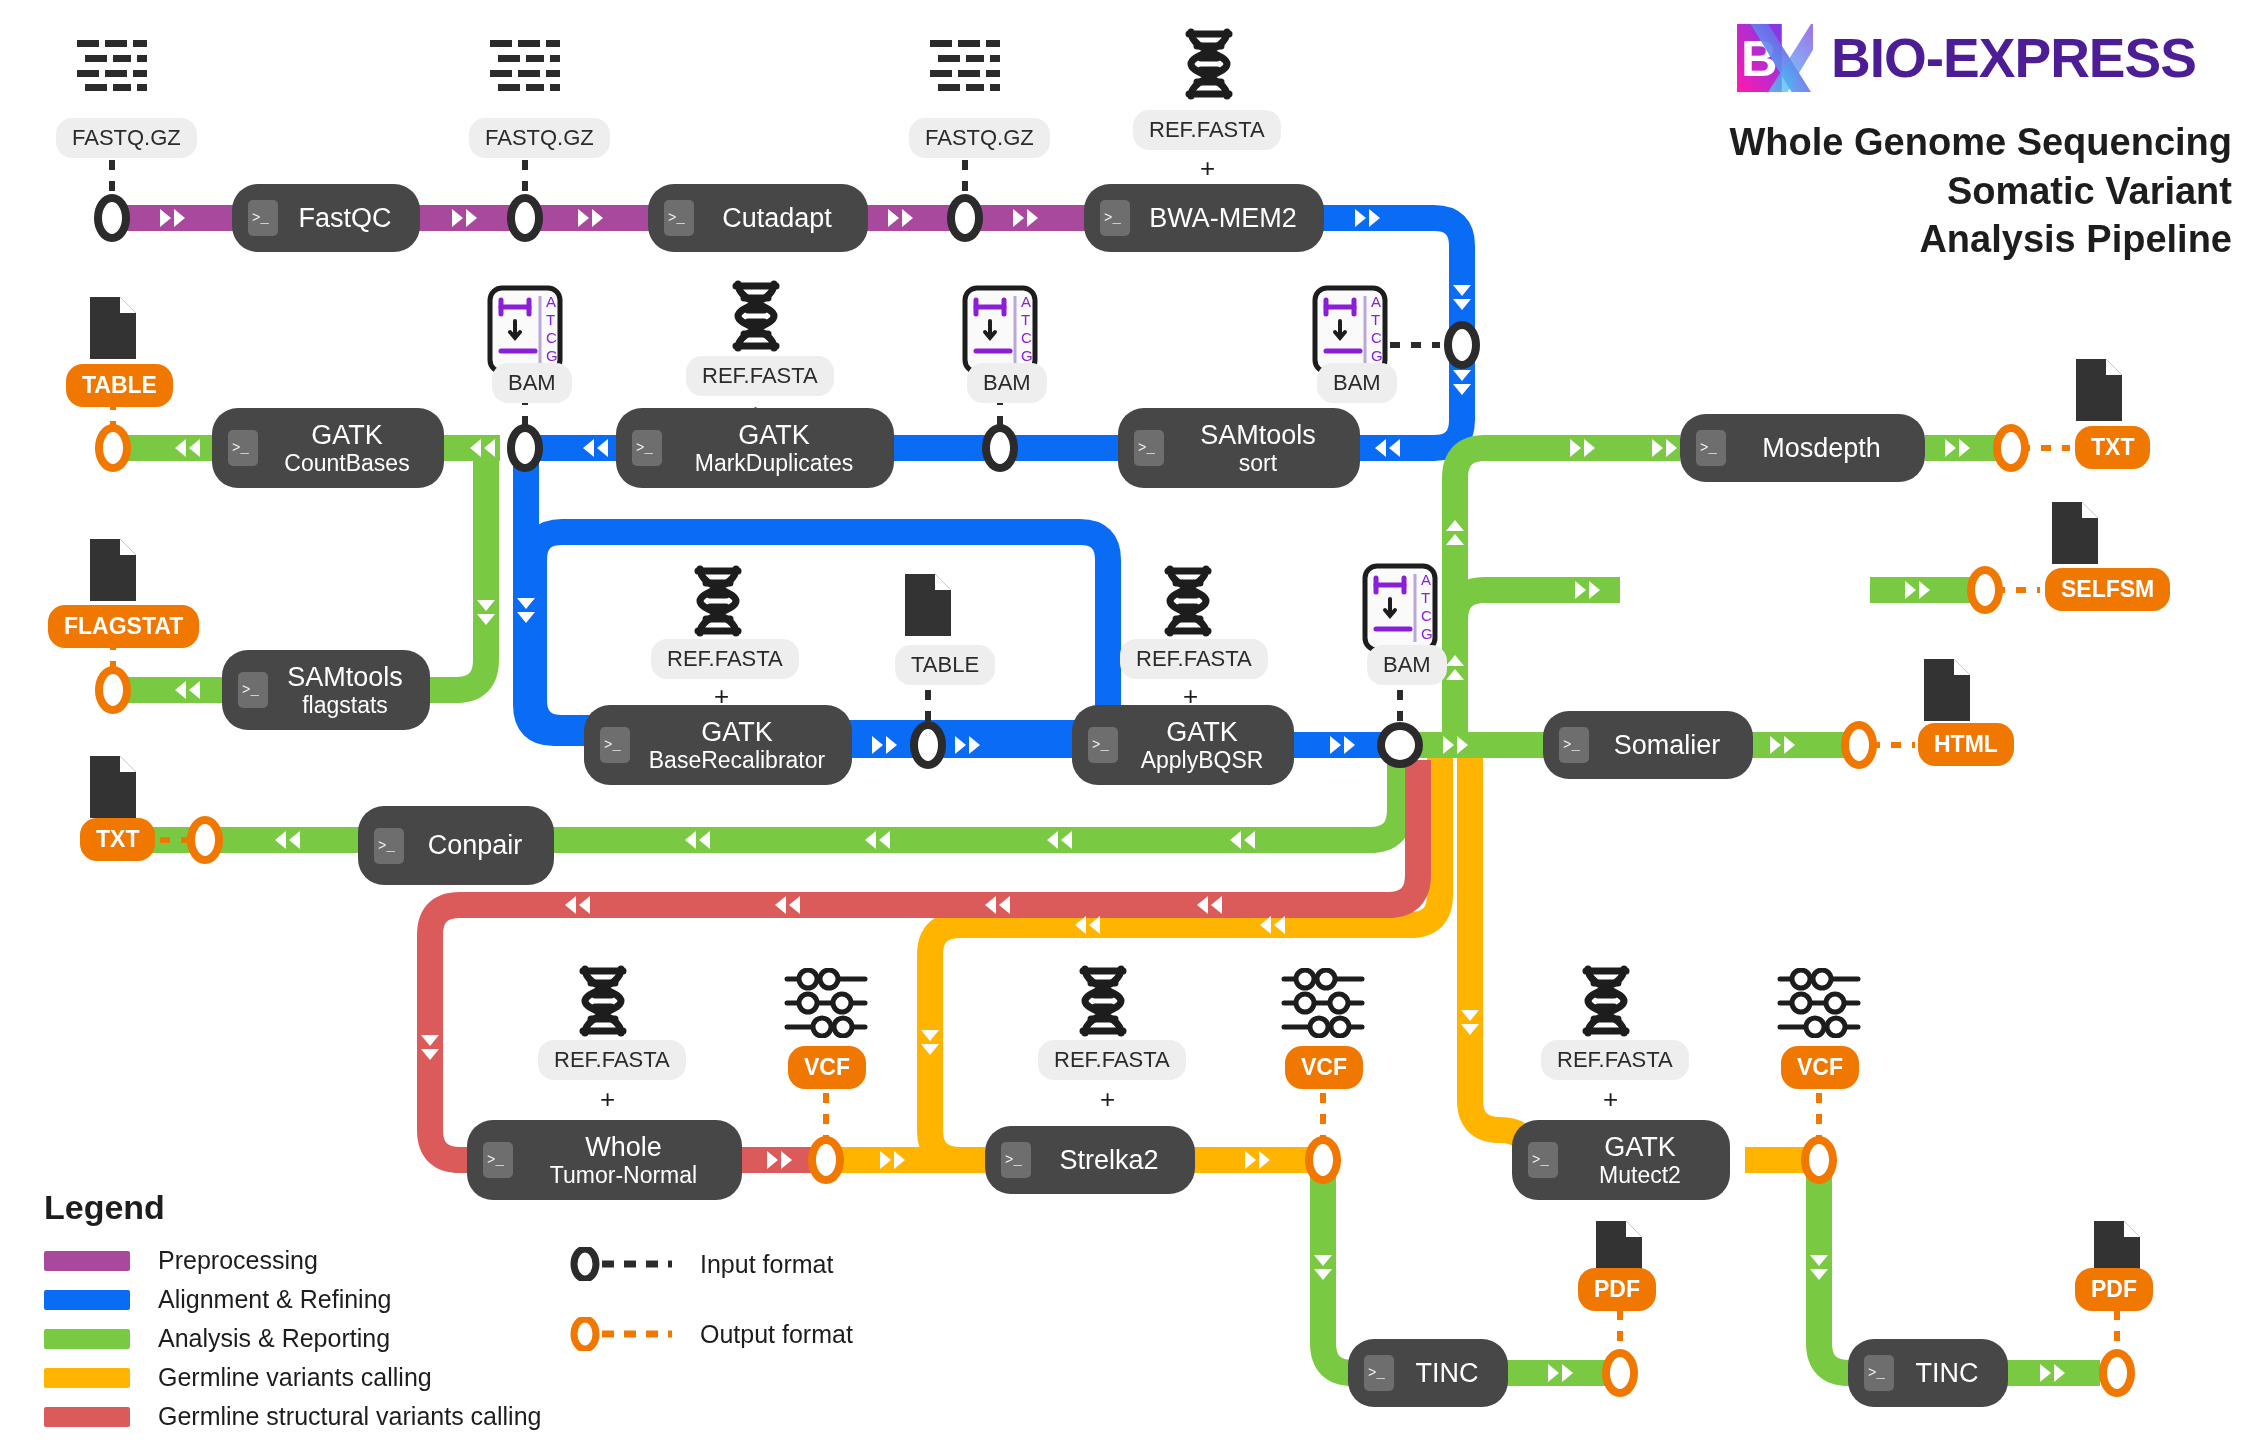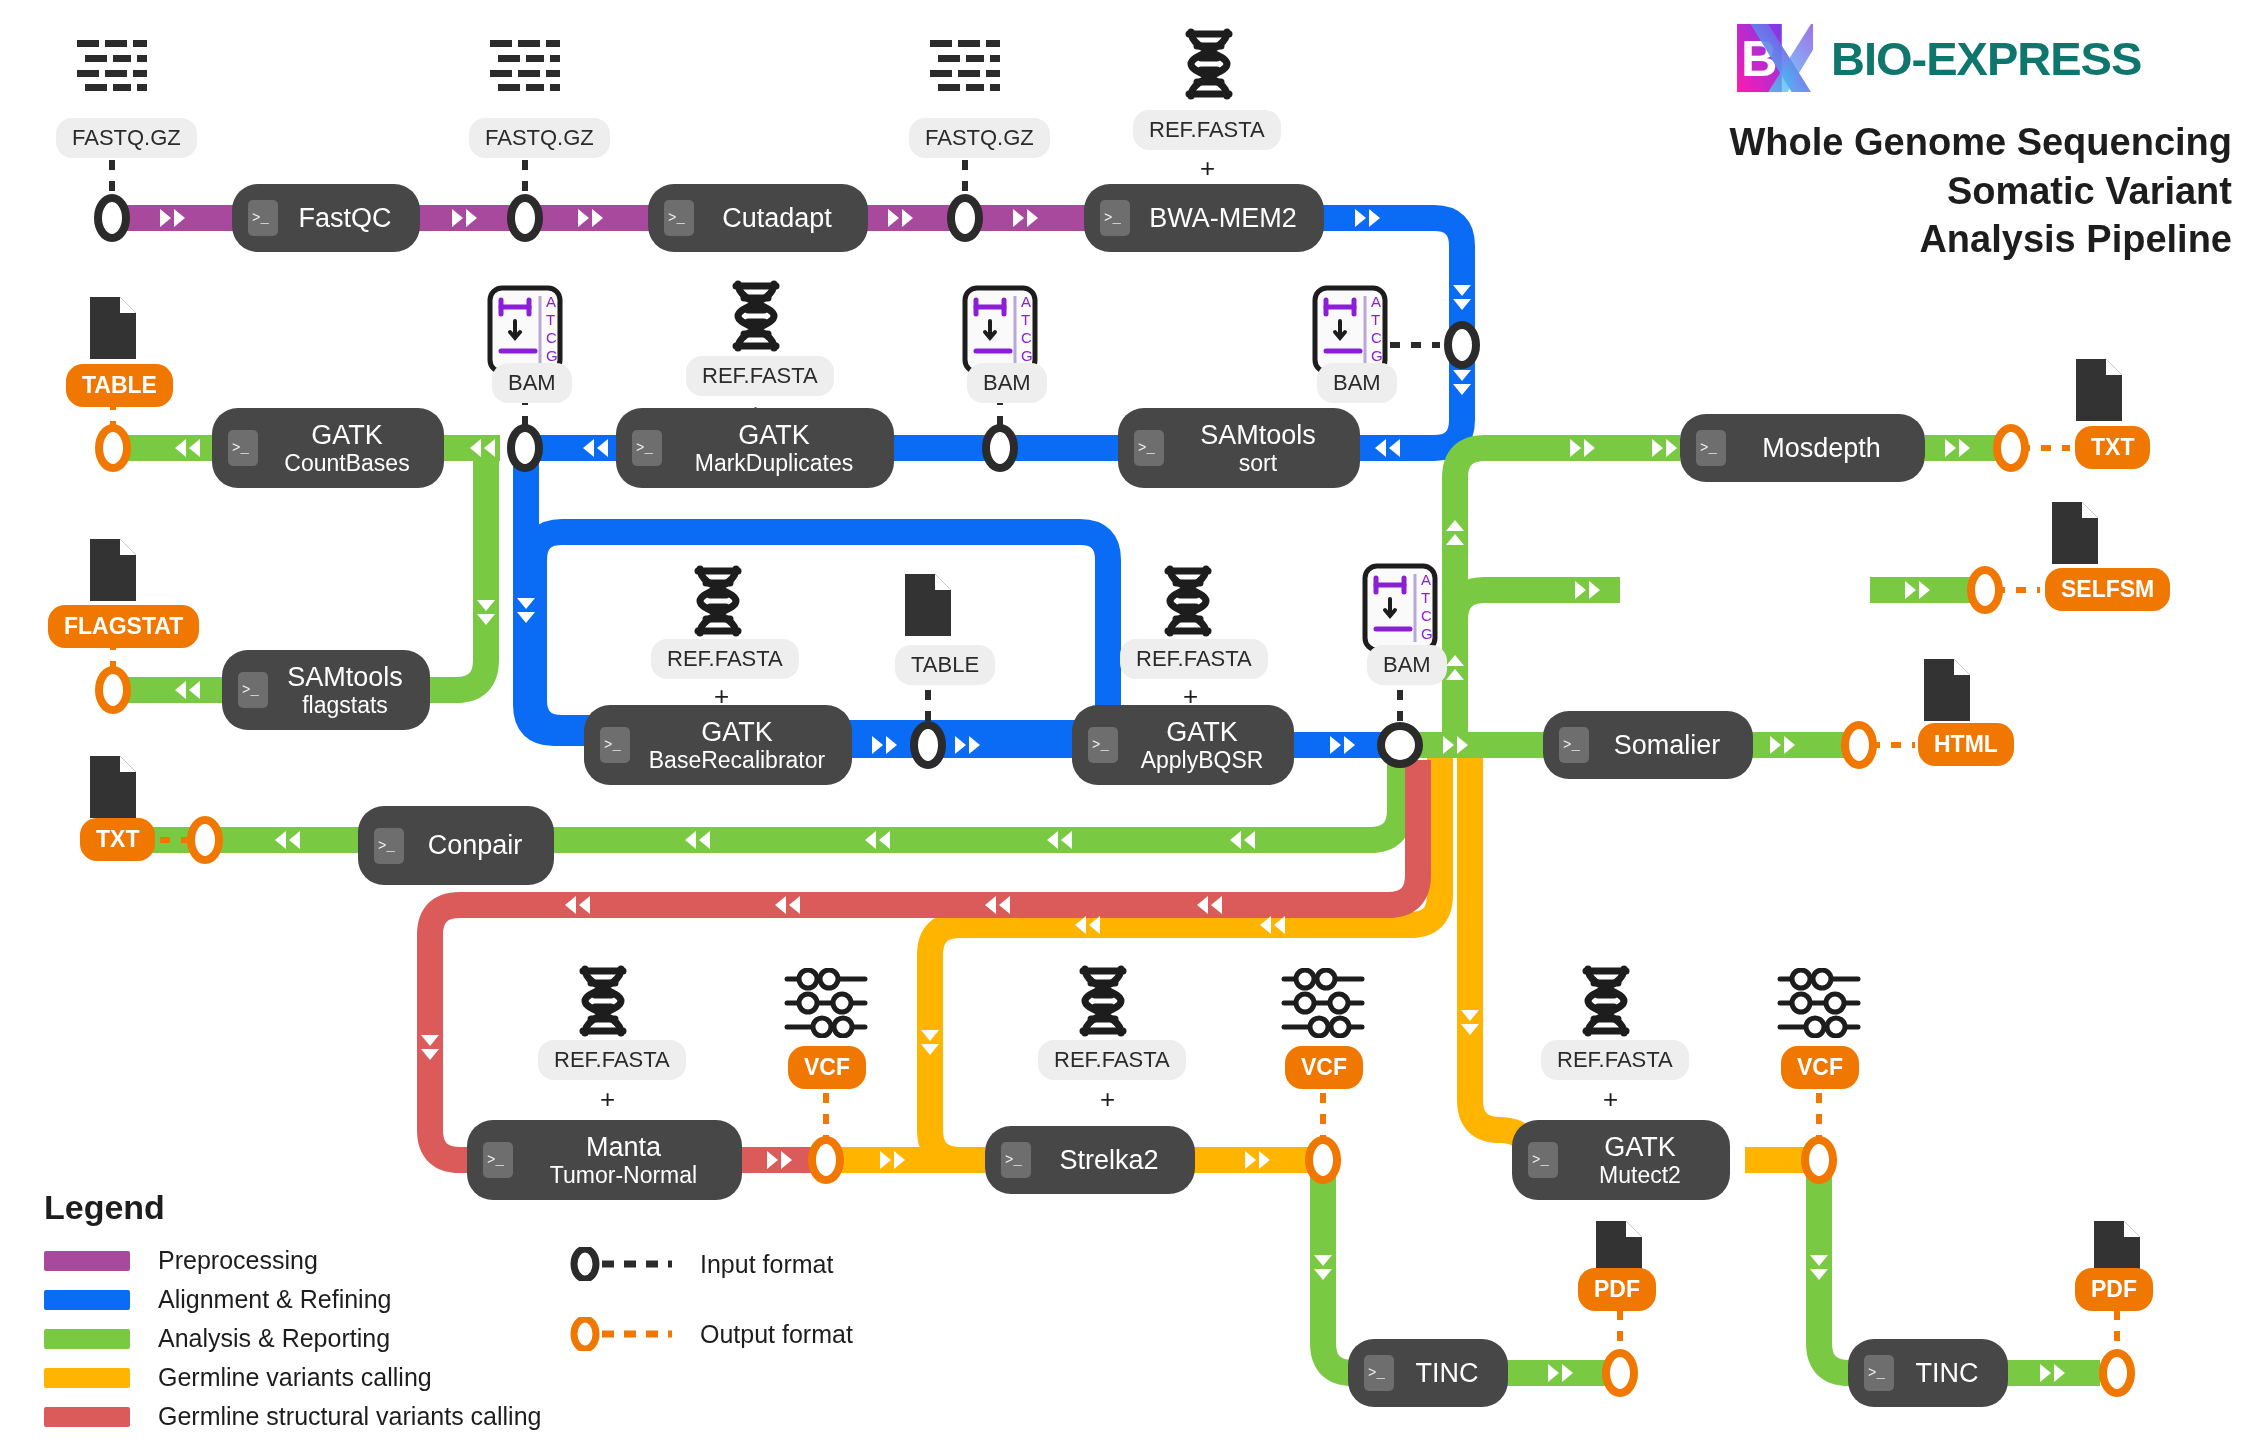--- a/index.html
+++ b/index.html
@@ -30,21 +30,21 @@
   .pill.orange{background:#f07800;color:#ffffff;font-size:23px;font-weight:700;
         padding:8px 16px;border-radius:17px;}
 
   
   .icn{position:absolute;}
   .plus{position:absolute;font-size:26px;color:#1d1d1d;line-height:1;}
 
   
   .brand{position:absolute;display:flex;align-items:center;gap:18px;}
   .brand-mark{width:78px;height:72px;}
-  .brand-txt{font-size:47px;font-weight:700;letter-spacing:-1px;color:#0f766e;}
+  .brand-txt{font-size:55px;font-weight:700;letter-spacing:-1px;color:#4c1d95;}
   .title{position:absolute;text-align:right;font-size:38px;font-weight:700;
          line-height:1.28;color:#1d1d1d;}
 
   
   .legend-title{position:absolute;font-size:34px;font-weight:700;color:#1d1d1d;}
   .lg-row{position:absolute;display:flex;align-items:center;gap:28px;}
   .lg-sw{width:86px;height:20px;border-radius:2px;flex:0 0 86px;}
   .lg-tx{font-size:25px;color:#1d1d1d;white-space:nowrap;}
   .lg-row2{position:absolute;display:flex;align-items:center;gap:10px;}
   .lg-tx2{font-size:25px;color:#1d1d1d;white-space:nowrap;margin-left:12px;}
@@ -822,21 +822,21 @@
   <div class="proc single" style="left:358px;top:806px;width:196px;height:79px;">
     <span class="term"></span>
     <span class="lbl">
         <span class="l1">Conpair</span>
       </span>
   </div>
 
   <div class="proc" style="left:467px;top:1120px;width:275px;height:80px;">
     <span class="term"></span>
     <span class="lbl">
-      <span class="l1">Manta</span>
+      <span class="l1">Whole</span>
       <span class="l2">Tumor-Normal</span>
     </span>
   </div>
 
   <div class="proc single" style="left:985px;top:1126px;width:210px;height:68px;">
     <span class="term"></span>
     <span class="lbl">
         <span class="l1">Strelka2</span>
       </span>
   </div>

